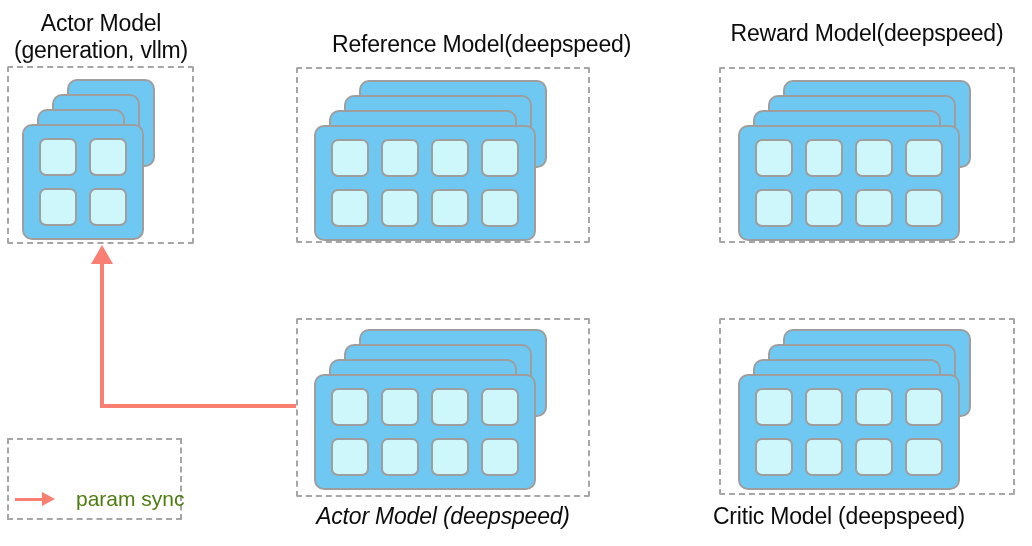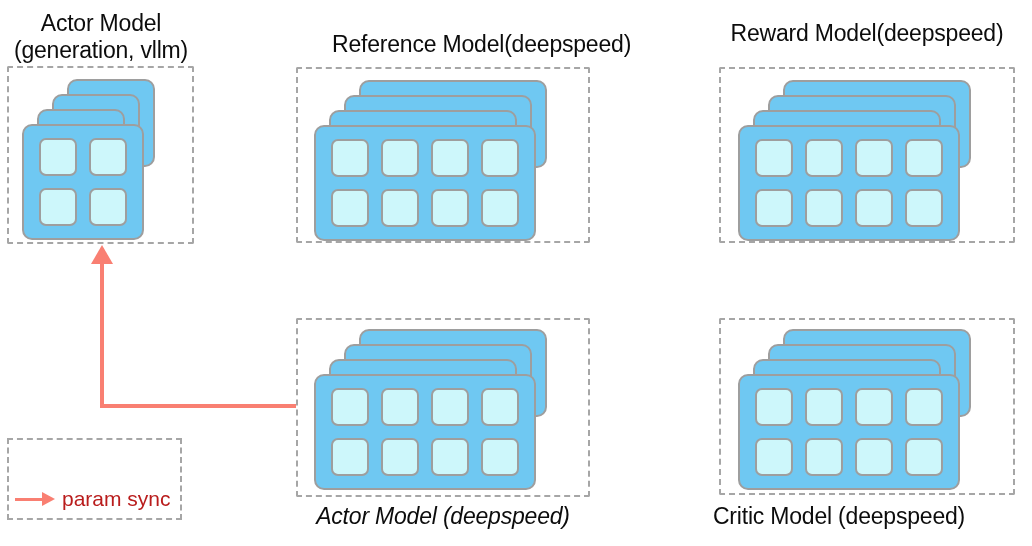--- a/index.html
+++ b/index.html
@@ -112,23 +112,23 @@
     background: var(--arrow);
   }
   .legend-head {
     width: 0;
     height: 0;
     border-top: 7px solid transparent;
     border-bottom: 7px solid transparent;
     border-left: 13px solid var(--arrow);
   }
   .legend-label {
-    margin-left: 7px;
+    margin-left: 21px;
     font-size: 21px;
-    color: #b91c1c;
+    color: #4d7c0f;
     white-space: nowrap;
   }
 </style>
 </head>
 <body>
 
 <div class="canvas" style="--blue: #6fc8f2; --cell: #cdf7fb; --card-border: #9e9e9e; --dash: #a6a6a6; --arrow: #f97f72;">
 
   <div class="model-title" style="left:0px; top:10px; width:202px;">
     <span>Actor Model</span><br>

